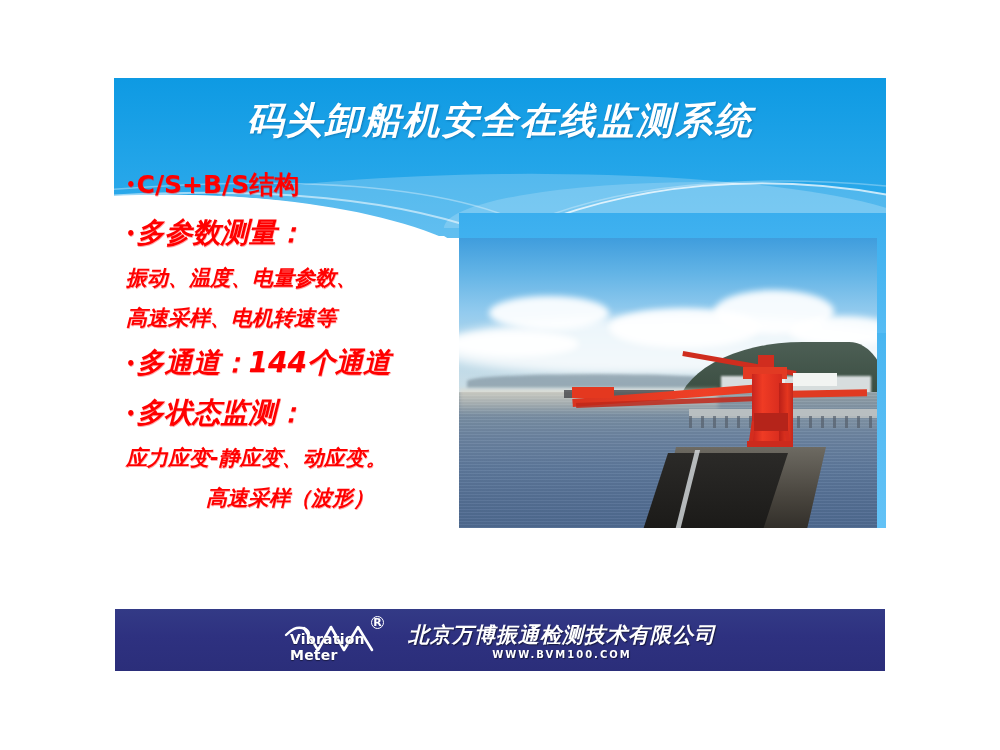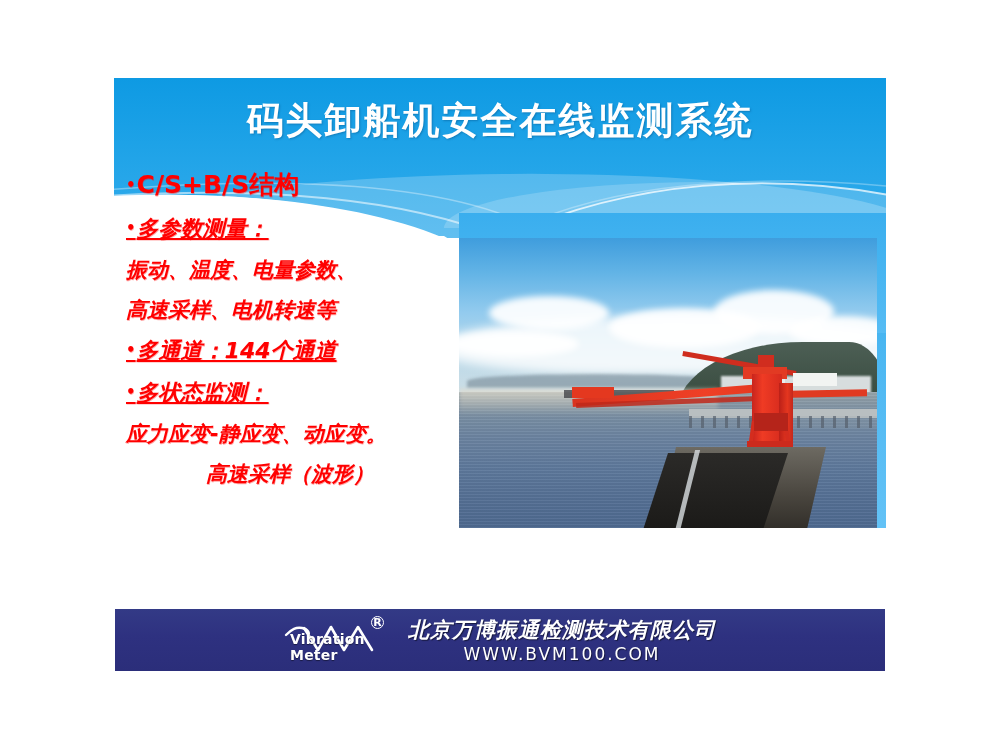--- a/index.html
+++ b/index.html
@@ -61,20 +61,21 @@
 
   
   .title {
     position: absolute;
     left: 114px; top: 96px;
     width: 772px;
     text-align: center;
     font-family: "DejaVu Sans", "Liberation Sans", sans-serif;
     font-size: 37px;
     font-weight: bold;
+    font-style: italic;
     letter-spacing: 2px;
     color: #ffffff;
     text-shadow: 1px 1px 2px rgba(0,60,110,0.35);
     white-space: nowrap;
   }
 
   
   .body-text {
     position: absolute;
     left: 126px; top: 168px;
@@ -82,21 +83,21 @@
     color: #ff0000;
     font-weight: bold;
     font-style: italic;
   }
   .line {
     white-space: nowrap;
     text-shadow: 0.5px 0.5px 0 rgba(255,0,0,0.35);
   }
   .l-ascii  { font-size: 25px; font-style: normal; font-weight: bold;
               letter-spacing: 0px; margin-bottom: 13px; }
-  .l-main   { font-size: 22px; margin-bottom: 12px; text-decoration: underline; }
+  .l-main   { font-size: 28px; margin-bottom: 12px; }
   .l-sub    { font-size: 21px; margin-bottom: 12px; }
   .l-indent { padding-left: 80px; }
   .bullet::before {
     content: "\2022";
     font-size: 15px;
     vertical-align: 3px;
     margin-right: 1px;
   }
 
   
@@ -312,21 +313,21 @@
     letter-spacing: .2px;
     text-shadow: 0 1px 1px rgba(0,0,0,.45);
   }
   .footer-text { display:flex; flex-direction:column; align-items:center; }
   .f-cn {
     color:#ffffff; font-size: 21px; font-weight: bold; font-style: italic;
     letter-spacing: 1px;
     text-shadow: 1px 1px 1px rgba(0,0,0,.5);
   }
   .f-url {
-    color:#ffffff; font-size: 17px; font-weight: normal;
+    color:#ffffff; font-size: 10px; font-weight: bold;
     letter-spacing: 2px; margin-top: 0;
     text-shadow: 1px 1px 1px rgba(0,0,0,.5);
   }
 </style>
 </head>
 <body>
 
 <div id="slide">
 
   <div class="panel">

